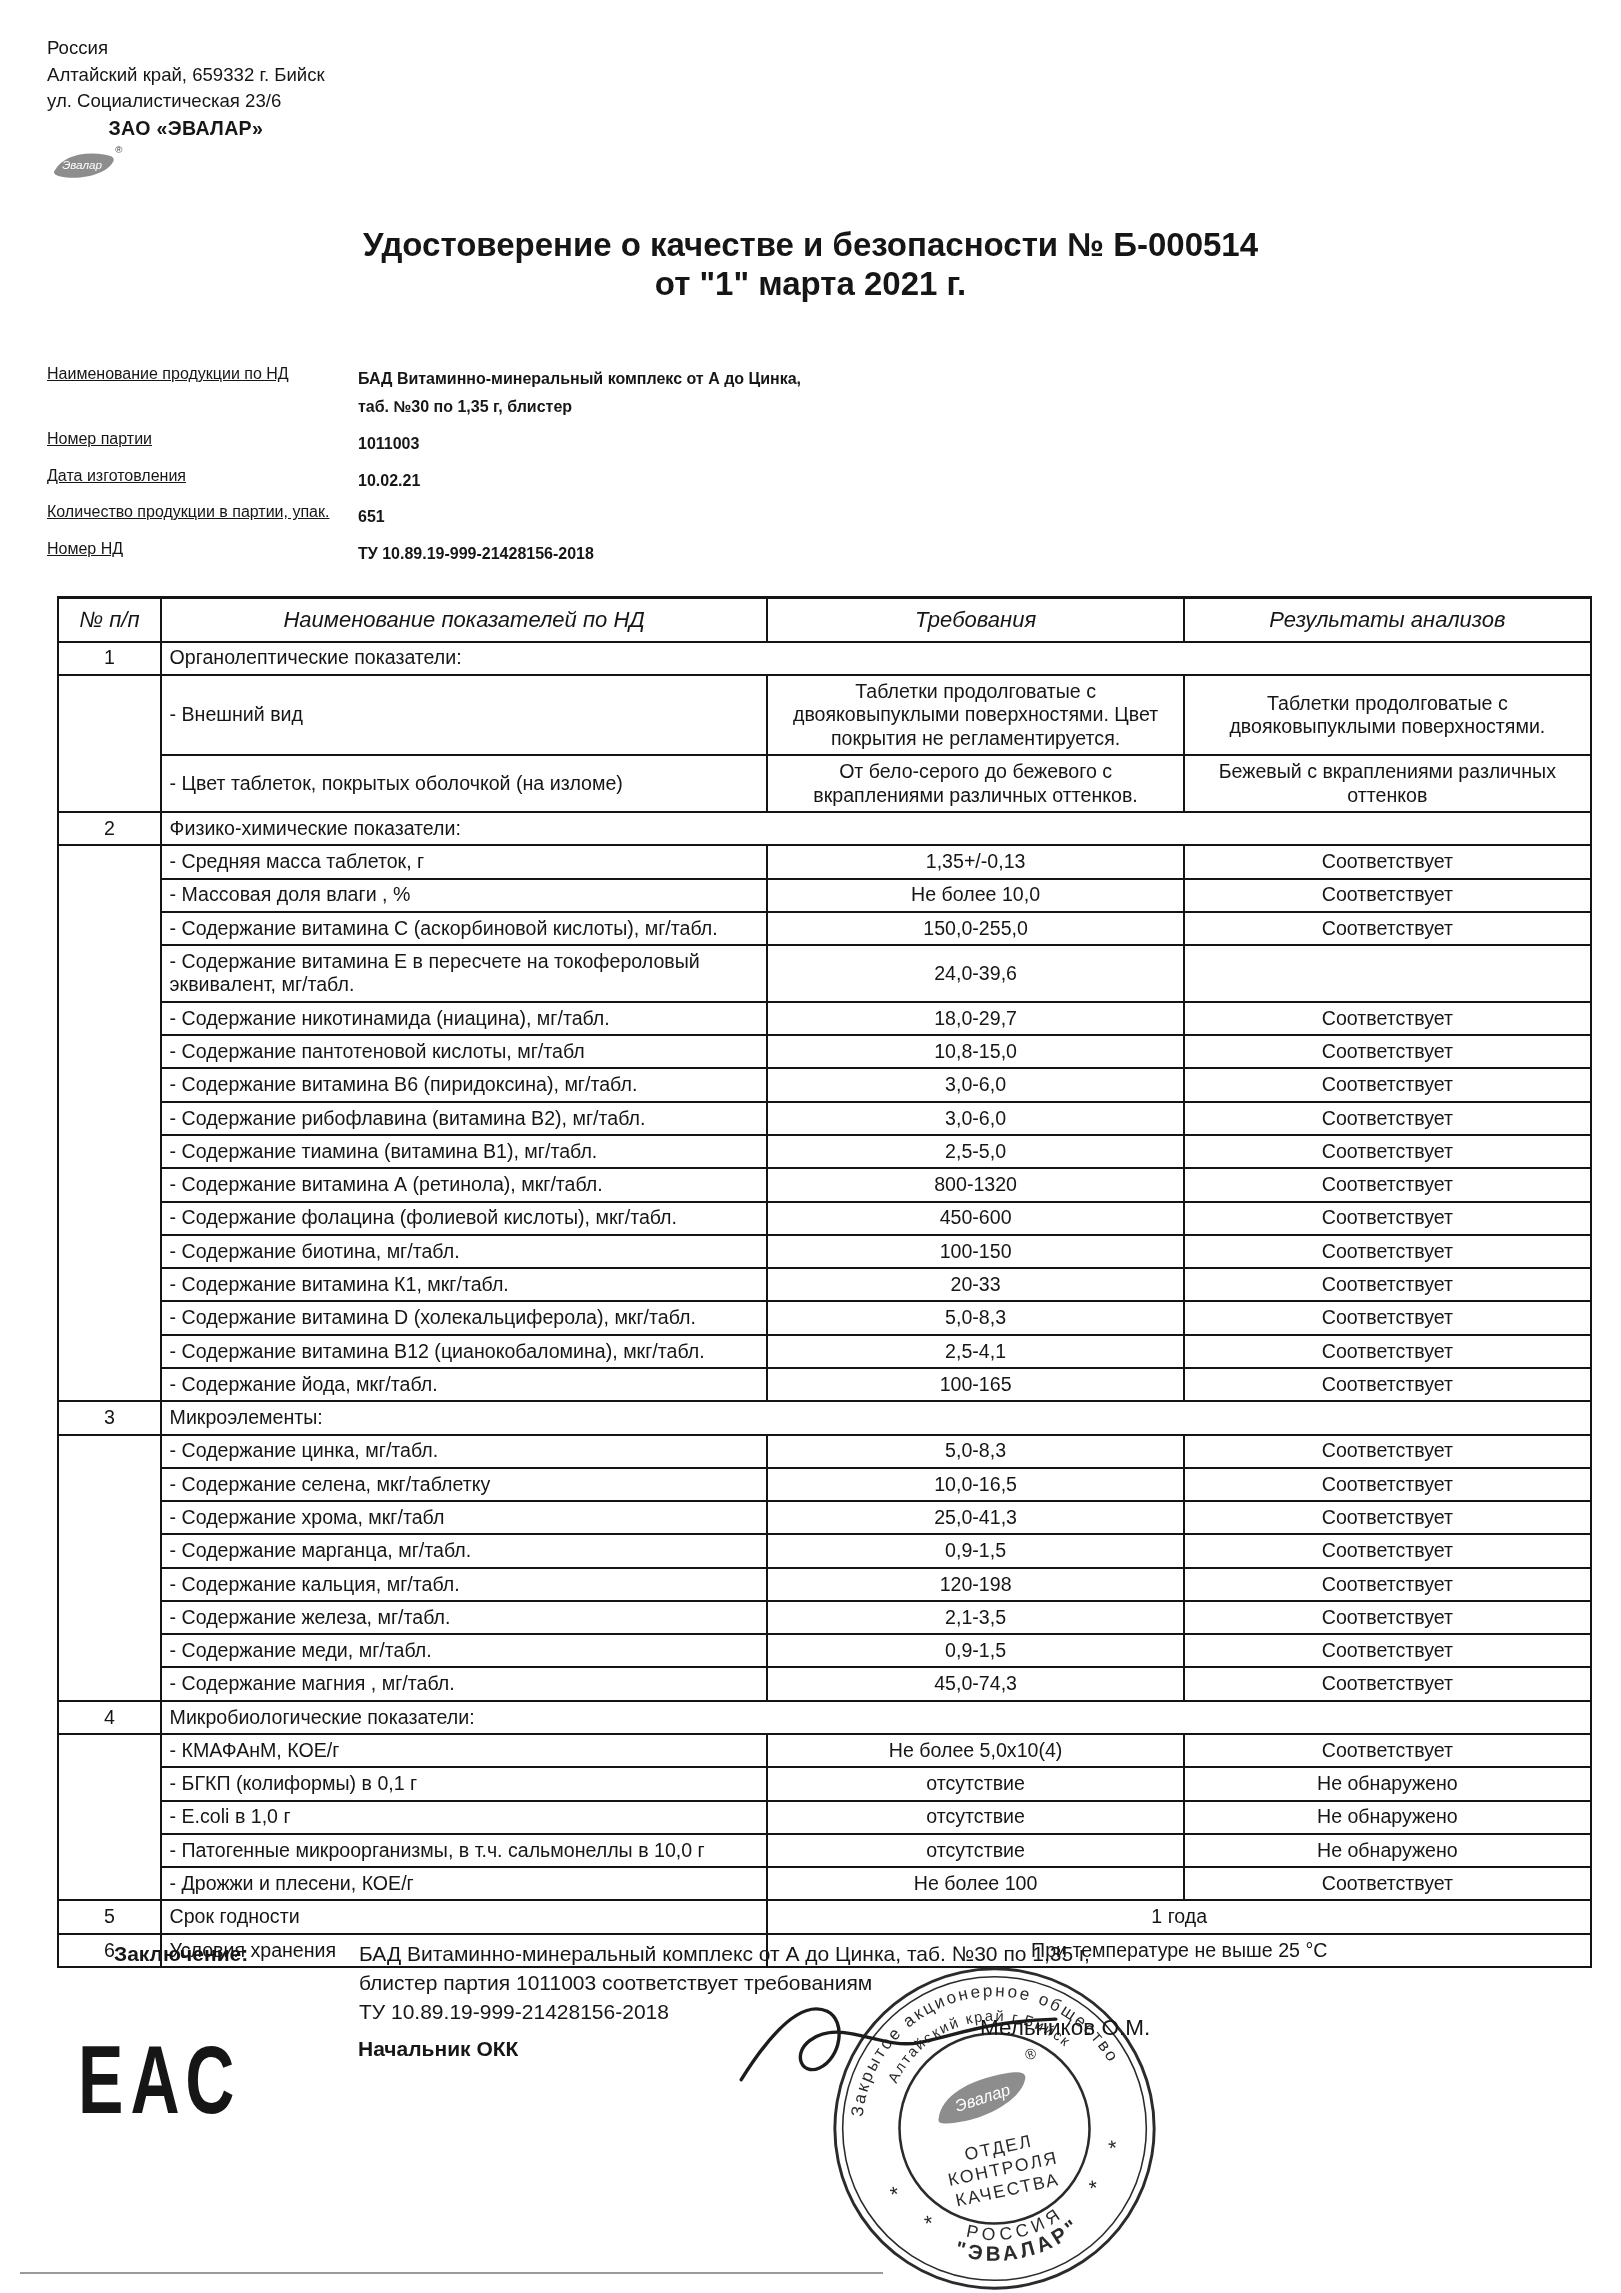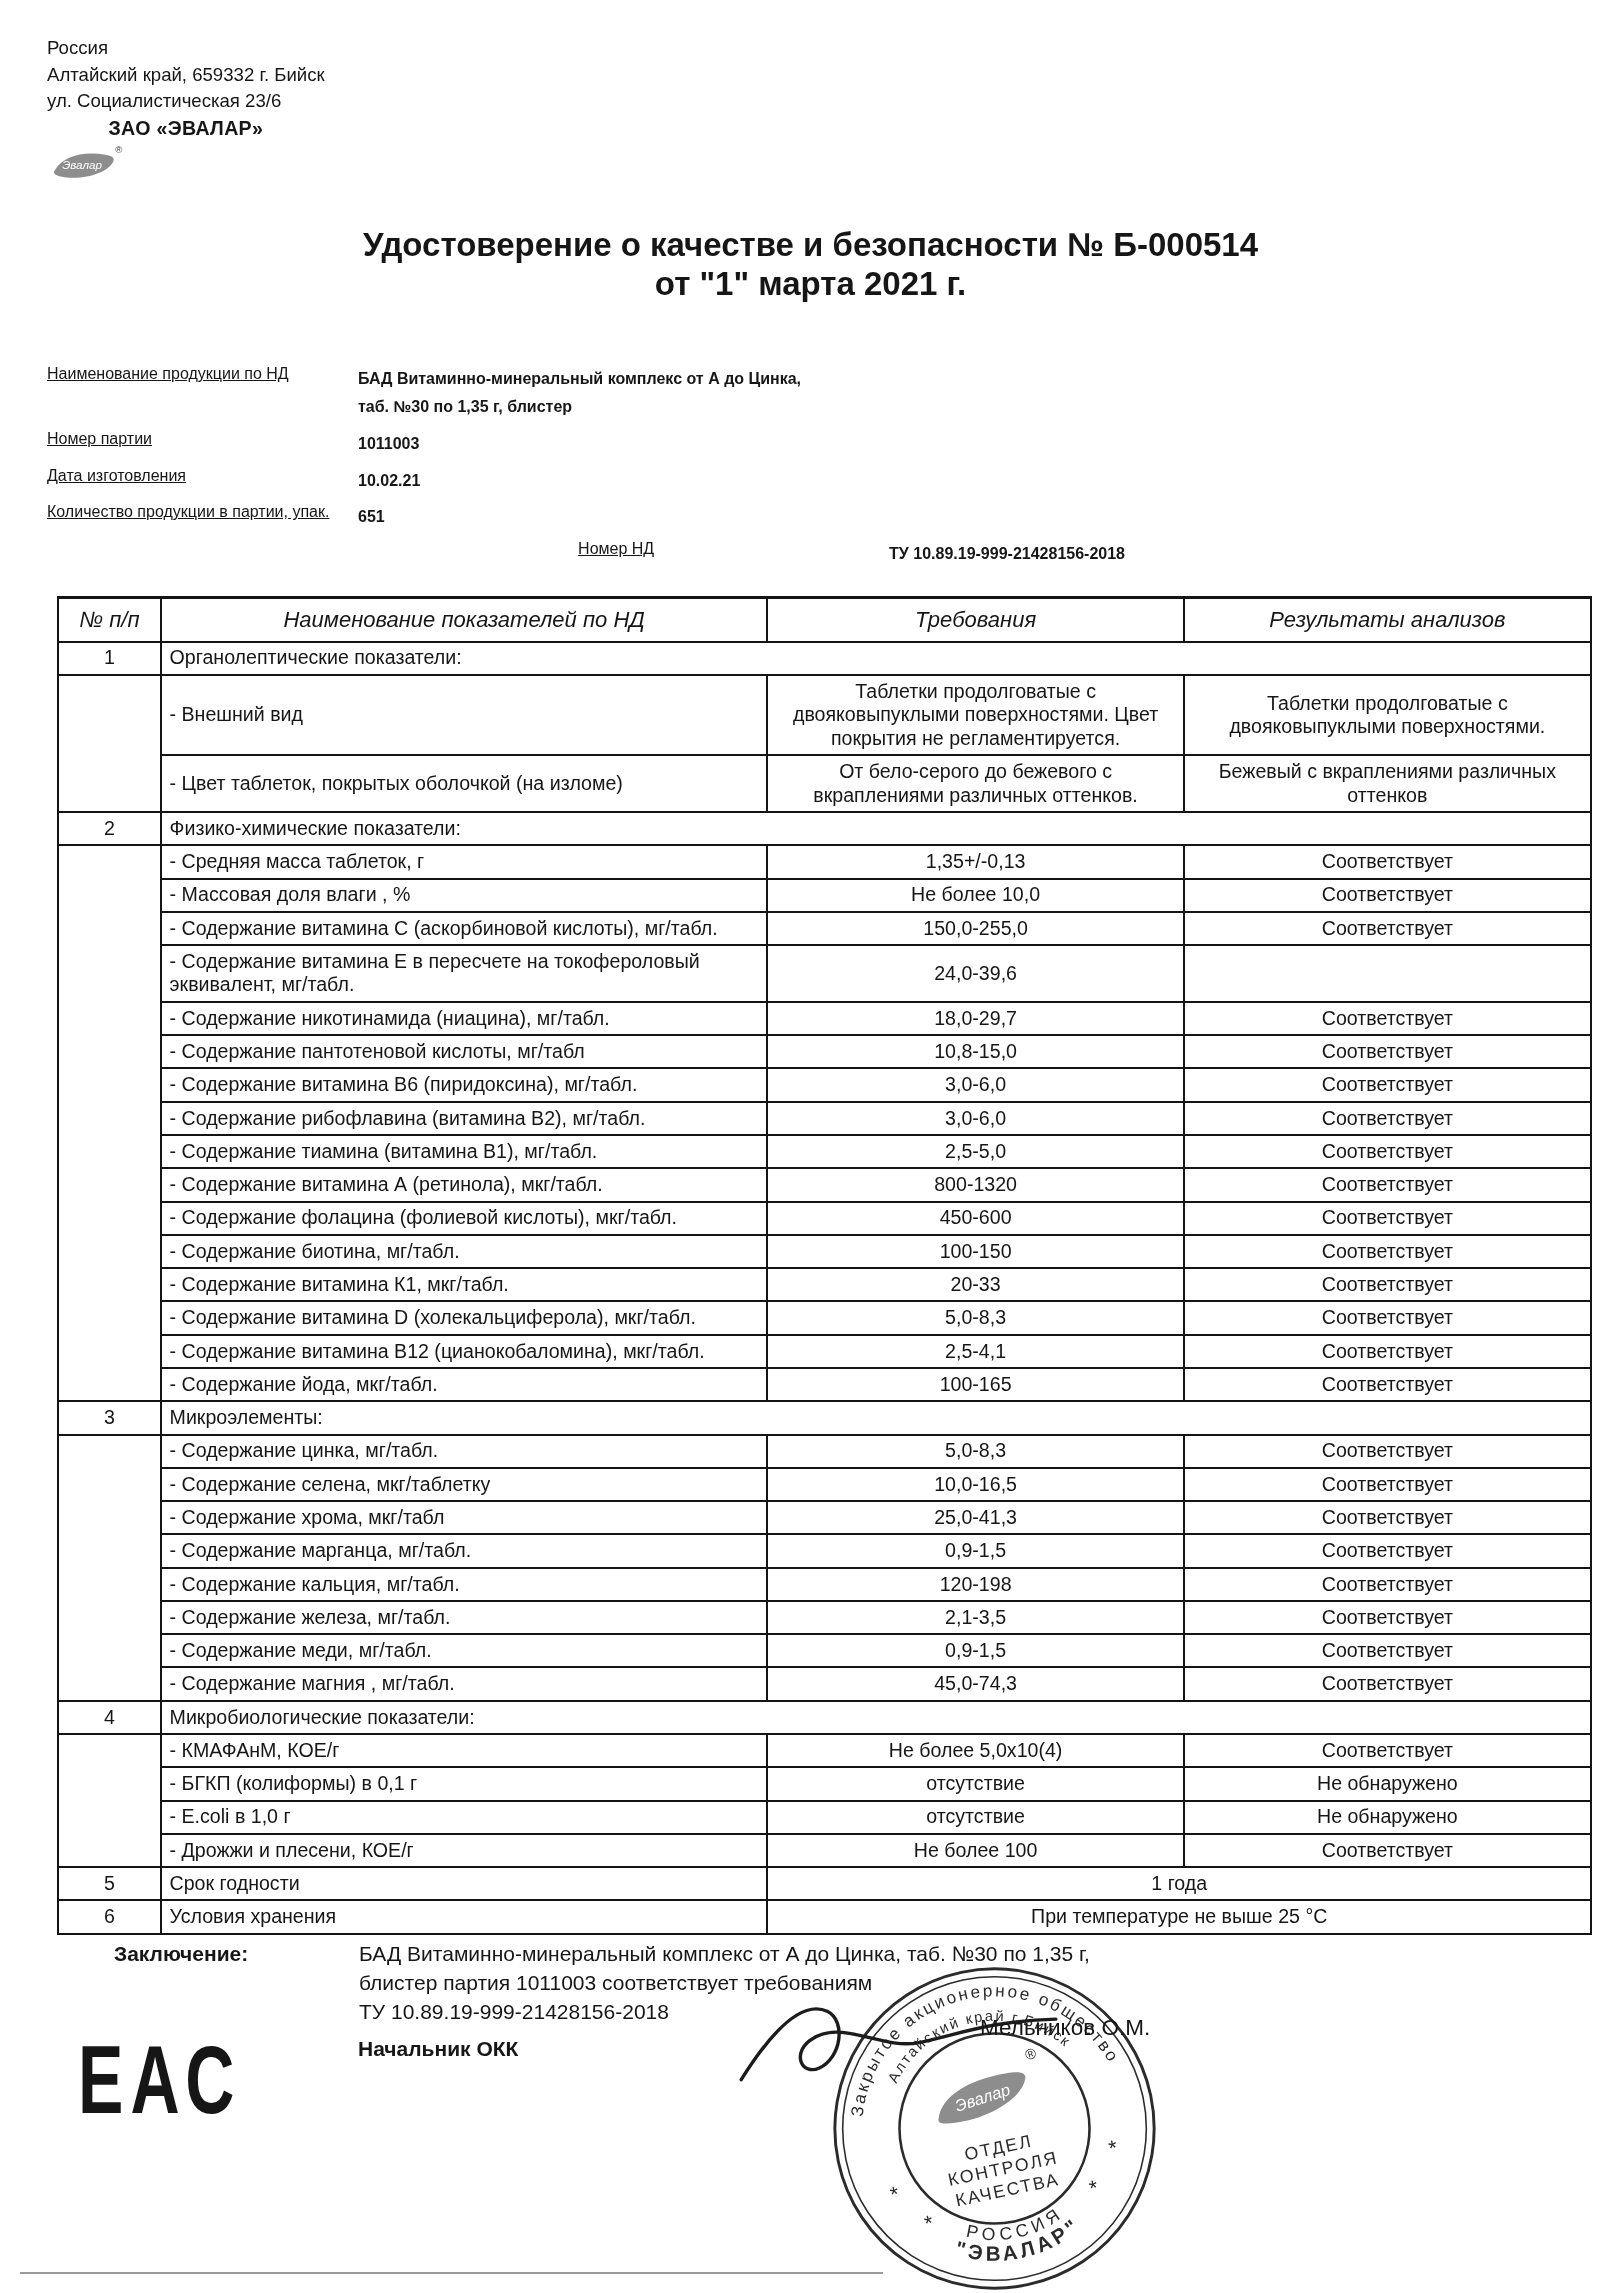--- a/index.html
+++ b/index.html
@@ -87,21 +87,21 @@
       <div class="fvalue">1011003</div>
     </div>
     <div class="frow">
       <div class="flabel">Дата изготовления</div>
       <div class="fvalue">10.02.21</div>
     </div>
     <div class="frow">
       <div class="flabel">Количество продукции в партии, упак.</div>
       <div class="fvalue">651</div>
     </div>
-    <div class="frow" style="margin-top:5.9px;justify-content:flex-end;">
+    <div class="frow" style="margin-top:5.9px;">
       <div class="flabel">Номер НД</div>
       <div class="fvalue">ТУ 10.89.19-999-21428156-2018</div>
     </div>
   </div>
 
   <table class="qtable">
     <colgroup>
         <col style="width:103px">
         <col style="width:608px">
         <col style="width:417px">
@@ -296,20 +296,26 @@
         </tr>
         <tr class="item">
           <td class="num"></td>
           <td class="name">- БГКП (колиформы)   в 0,1 г</td>
           <td class="req">отсутствие</td>
           <td class="res">Не обнаружено</td>
         </tr>
         <tr class="item">
           <td class="num"></td>
           <td class="name">- E.coli   в 1,0 г</td>
+          <td class="req">отсутствие</td>
+          <td class="res">Не обнаружено</td>
+        </tr>
+        <tr class="item">
+          <td class="num"></td>
+          <td class="name">- Патогенные микроорганизмы, в т.ч. сальмонеллы   в 10,0 г</td>
           <td class="req">отсутствие</td>
           <td class="res">Не обнаружено</td>
         </tr>
         <tr class="item">
           <td class="num"></td>
           <td class="name">- Дрожжи и плесени,  КОЕ/г</td>
           <td class="req">Не более 100</td>
           <td class="res">Соответствует</td>
         </tr>
         <tr class="mergedrow">

